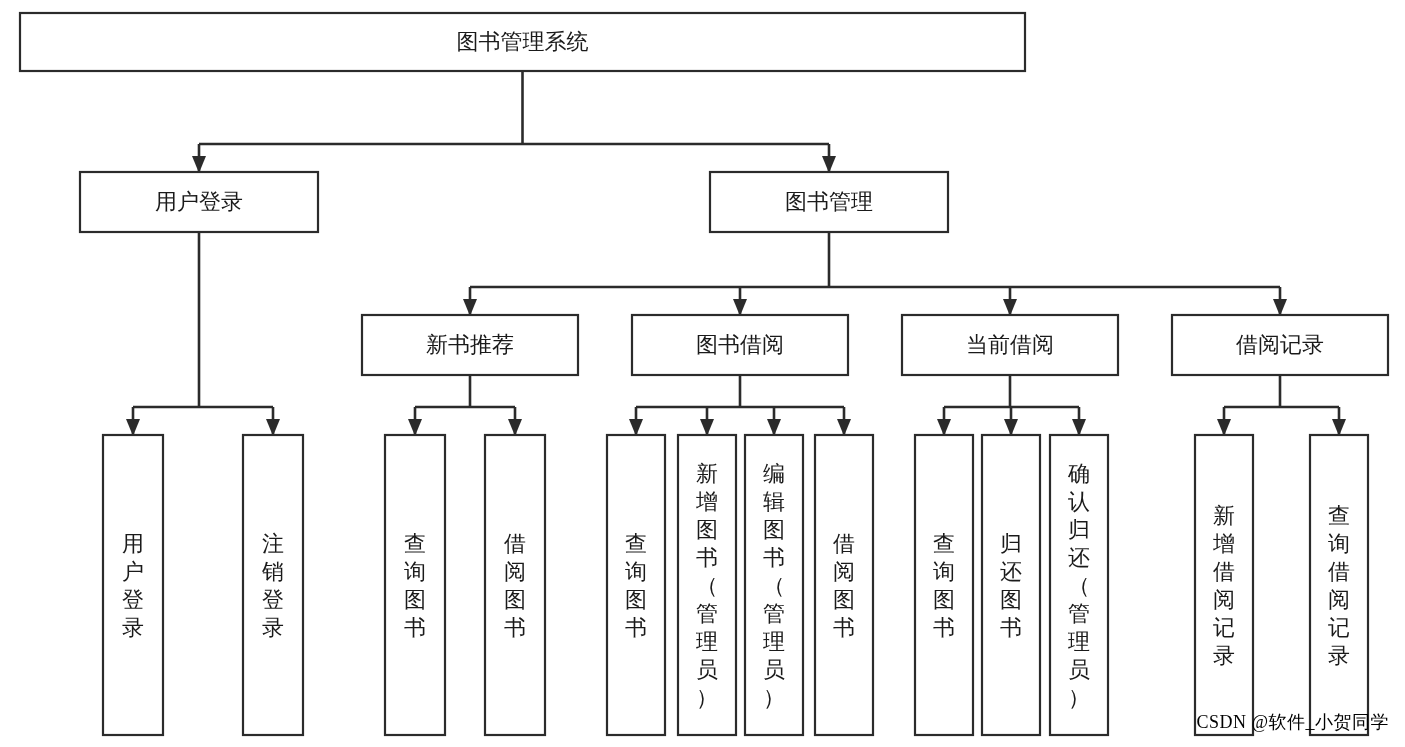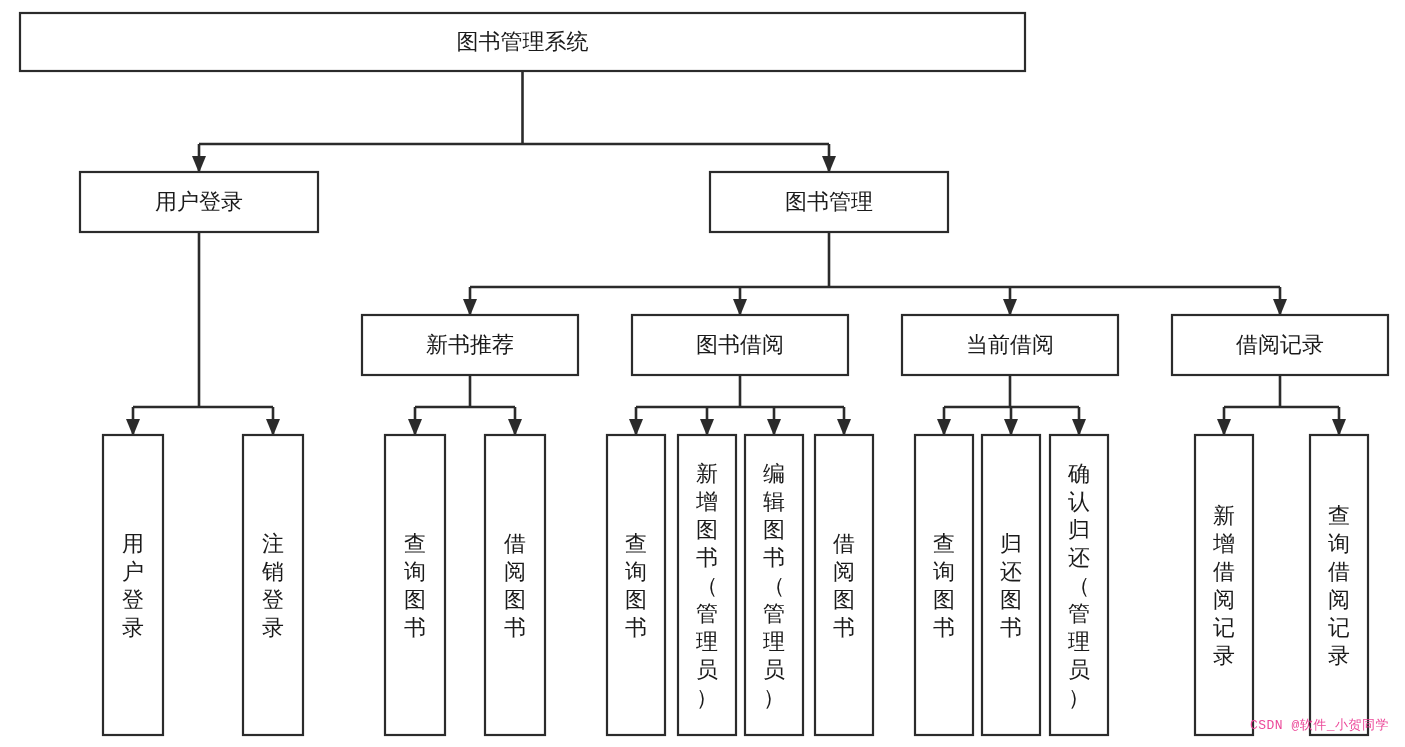--- a/index.html
+++ b/index.html
@@ -52,23 +52,23 @@
   .node-label-vertical {
     fill: #1a1a1a;
     font-family: "DejaVu Sans", "Liberation Sans", sans-serif;
     font-size: 22px;
     text-anchor: middle;
   }
   .watermark-text {
     position: absolute;
     right: 16px;
     bottom: 6px;
-    font-family: Liberation Mono, monospace;
-    font-size: 13px;
-    color: #ec4899;
+    font-family: Liberation Serif, serif;
+    font-size: 18px;
+    color: #000000;
     letter-spacing: 0.5px;
     white-space: nowrap;
     pointer-events: none;
   }
 </style>
 </head>
 <body>
 
 <div id="diagram-root">
   <svg id="tree-svg" viewBox="0 0 1405 747">

